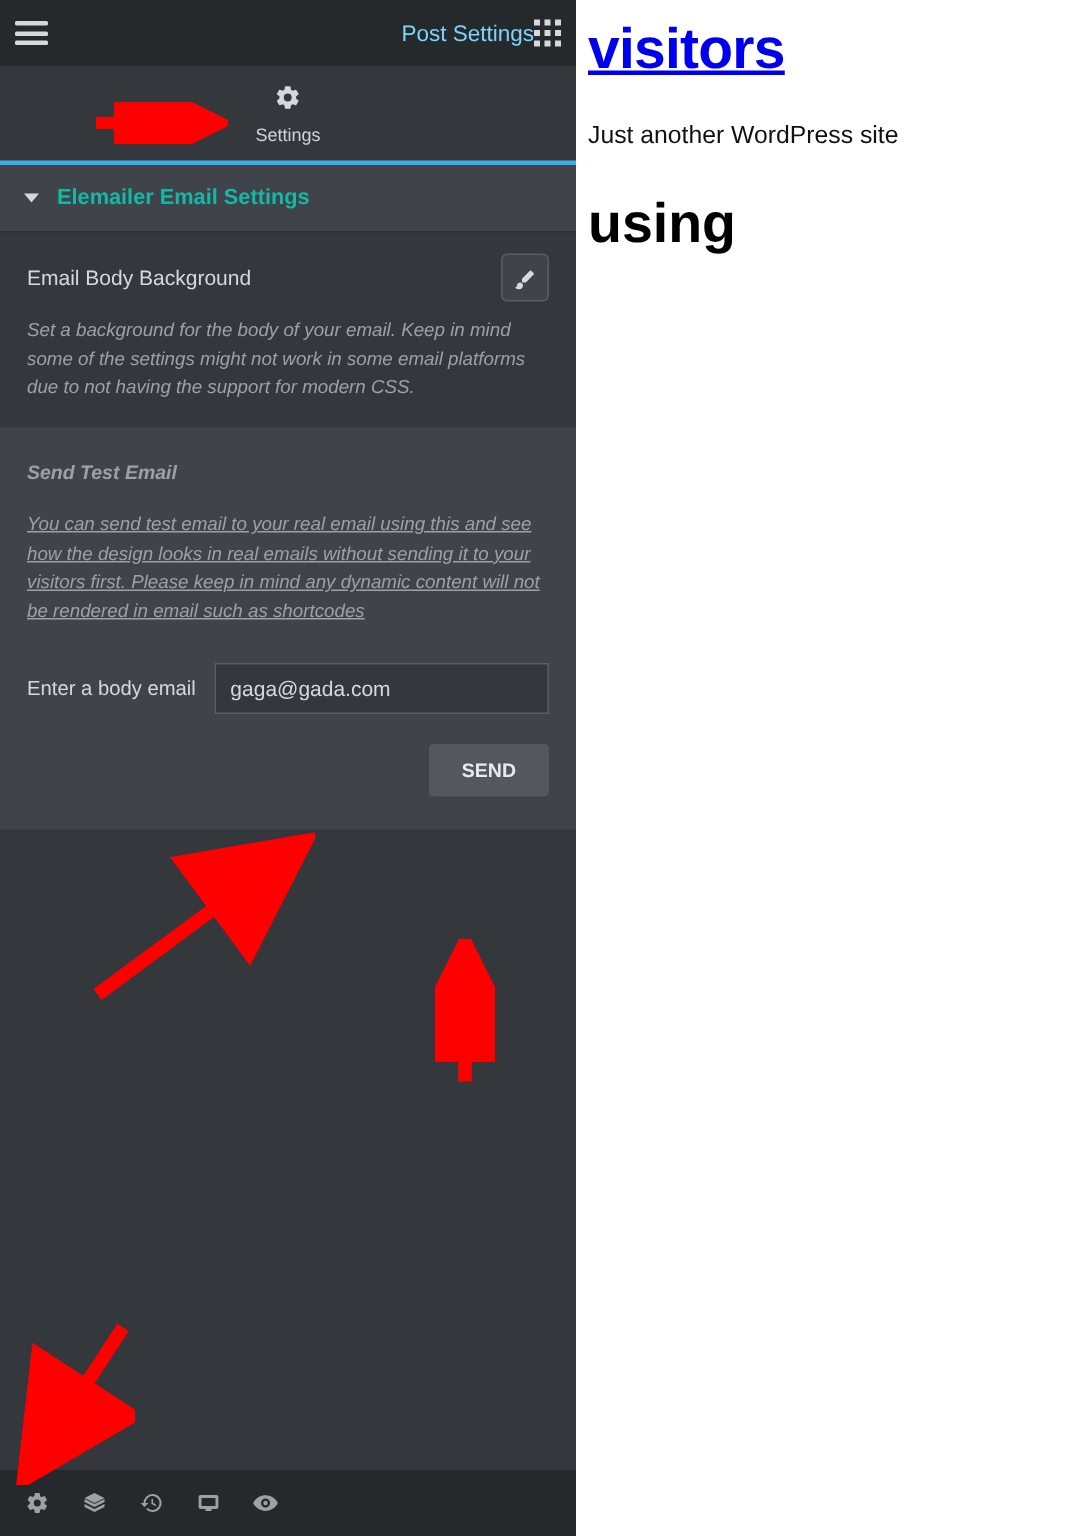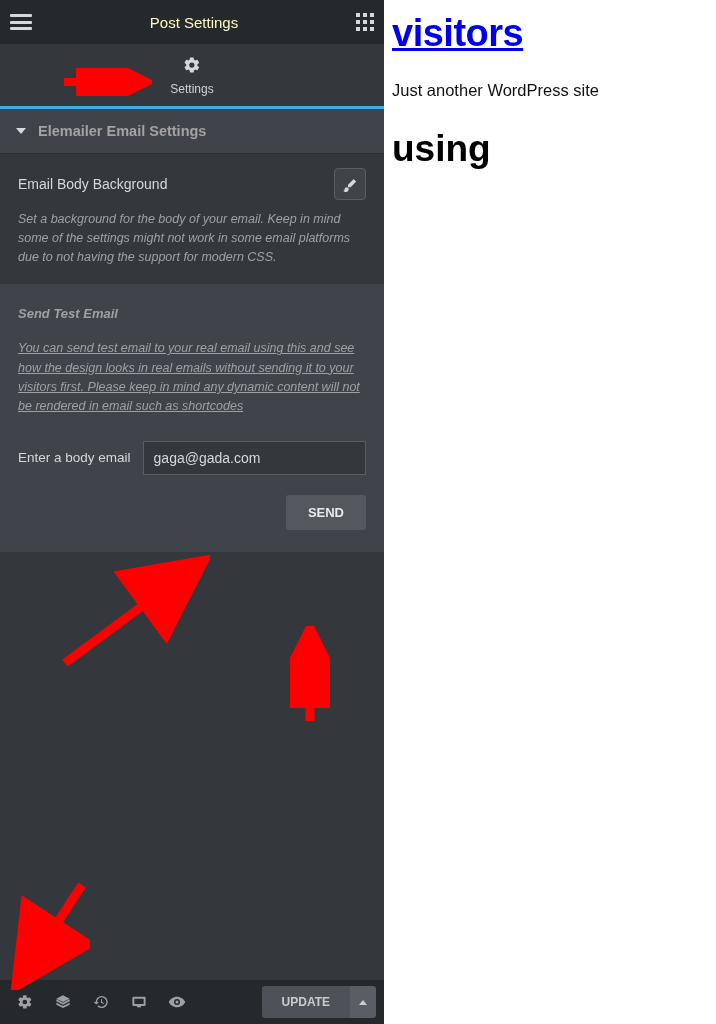--- a/index.html
+++ b/index.html
@@ -18,21 +18,21 @@
     flex-shrink: 0;
   }
   .panel-header {
     height: 44px;
     background: #26292c;
     display: flex;
     align-items: center;
     justify-content: space-between;
     padding: 0 10px;
   }
-  .panel-title { flex: 1; text-align: center; font-size: 15px; color: #fef9c3; }
+  .panel-title { flex: 1; text-align: right; font-size: 15px; color: #7dd3fc; }
   .hamburger-icon { width: 22px; height: 16px; display: flex; flex-direction: column; justify-content: space-between; cursor: pointer; }
   .hamburger-icon span { display: block; height: 3px; background: #d5d8dc; border-radius: 1px; }
   .apps-icon { width: 18px; height: 18px; display: grid; grid-template-columns: repeat(3,4px); grid-template-rows: repeat(3,4px); gap: 3px; cursor: pointer; }
   .apps-icon span { background: #d5d8dc; }
 
   .tab-settings {
     background: #34383c;
     display: flex;
     flex-direction: column;
     align-items: center;
@@ -43,21 +43,21 @@
   }
   .tab-settings .gear { color: #d5d8dc; }
   .tab-settings .tab-label { font-size: 12px; margin-top: 4px; color: #cfd2d6; }
 
   .section-header {
     display: flex;
     align-items: center;
     padding: 14px 16px;
     font-size: 14.5px;
     font-weight: 600;
-    color: #a3a3a3;
+    color: #14b8a6;
     cursor: pointer;
     background: #404349;
   }
   .section-header .caret {
     width: 0; height: 0;
     border-left: 5px solid transparent;
     border-right: 5px solid transparent;
     border-top: 6px solid #d5d8dc;
     margin-right: 12px;
   }
@@ -285,26 +285,20 @@
           <rect x="3" y="5" width="18" height="12" rx="1" fill="none" stroke="currentColor" stroke-width="1.8"></rect>
           <rect x="9" y="18" width="6" height="2" fill="currentColor"></rect>
         </svg>
     </div>
     <div class="footer-icon">
       <svg width="18" height="18" viewBox="0 0 24 24" fill="currentColor">
           <path d="M12 5C7 5 2.73 8.11 1 12c1.73 3.89 6 7 11 7s9.27-3.11 11-7c-1.73-3.89-6-7-11-7zm0 11a4 4 0 1 1 4-4 4 4 0 0 1-4 4zm0-6a2 2 0 1 0 2 2 2 2 0 0 0-2-2z"></path>
         </svg>
     </div>
     <div class="footer-spacer"></div>
-    <div class="update-group">
-      <button class="update-btn">UPDATE</button>
-      <button class="update-caret">
-          <span class="tri"></span>
-        </button>
-    </div>
   </div>
 
   <div class="collapse-handle">
     <span class="chev"></span>
   </div>
 
   <svg class="arrow-svg" style="left:62px; top:68px;" width="90" height="28">
     <defs>
         <marker id="ah1" markerWidth="10" markerHeight="10" refX="8" refY="5" orient="auto">
           <path d="M0,0 L10,5 L0,10 z" fill="#ff0000"></path>

